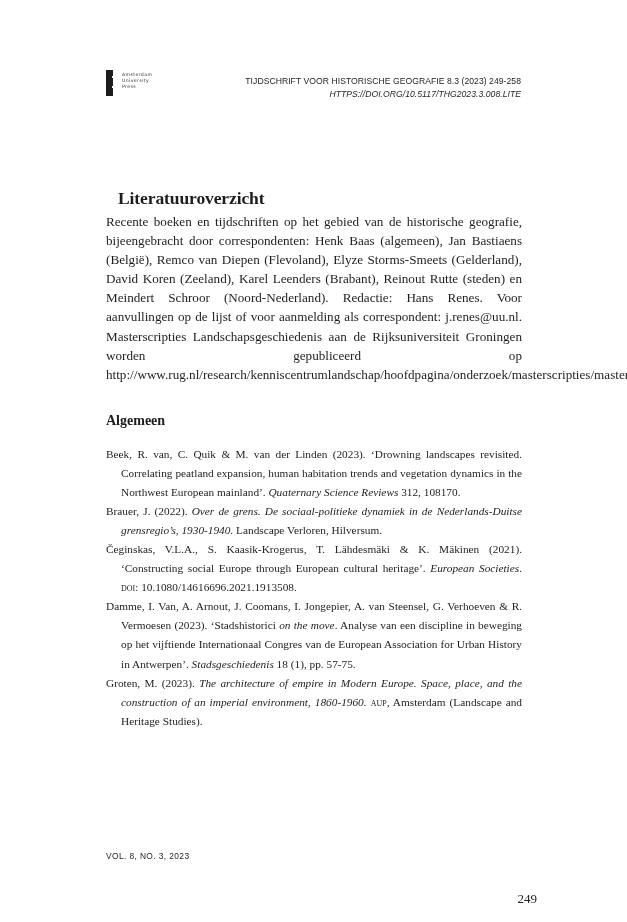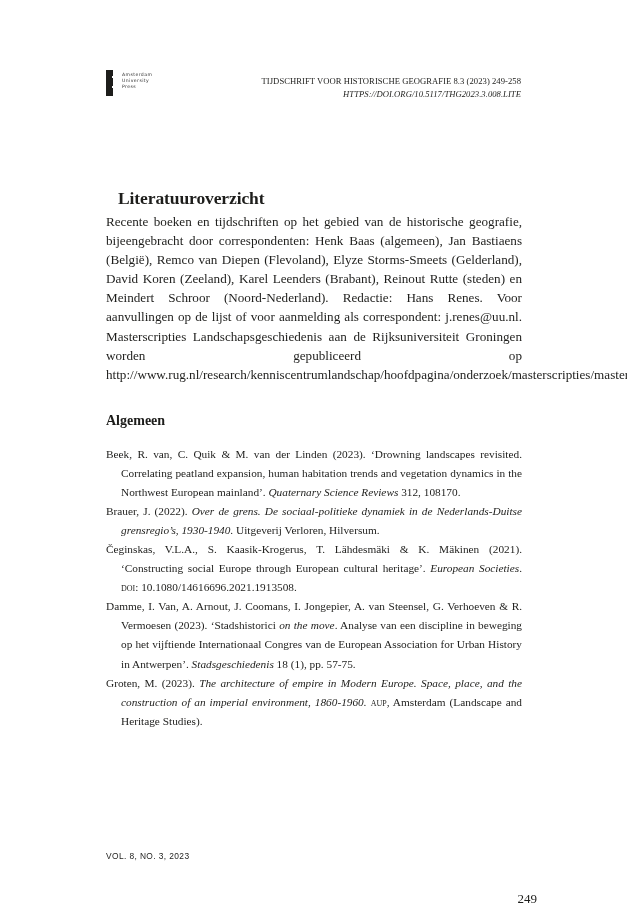--- a/index.html
+++ b/index.html
@@ -3,21 +3,21 @@
   <meta charset="utf-8">
   <style>
     html, body { margin: 0; padding: 0; background: #ffffff; }
     body { width: 627px; height: 922px; position: relative; overflow: hidden; color: #1d1d1b; font-family: "Liberation Serif", "DejaVu Serif", serif; }
     .logo { position: absolute; left: 106px; top: 70px; display: flex; align-items: flex-start; }
     .logo-mark { width: 7px; height: 26px; background: #1d1d1b; position: relative; }
     .logo-mark::before, .logo-mark::after { content: ""; position: absolute; right: -2px; width: 3px; height: 2px; background: #fff; }
     .logo-mark::before { top: 6px; }
     .logo-mark::after { top: 16px; }
     .logo-text { margin-left: 9px; font-family: "DejaVu Sans", sans-serif; font-size: 4.6px; line-height: 6.2px; letter-spacing: 0.4px; color: #333; margin-top: 2px; }
-    .header-right { position: absolute; right: 106px; top: 75px; text-align: right; font-family: Liberation Serif, serif; font-size: 8.6px; line-height: 13px; color: #1d1d1b; letter-spacing: 0.05px; }
+    .header-right { position: absolute; right: 106px; top: 75px; text-align: right; font-family: Liberation Sans, sans-serif; font-size: 8.6px; line-height: 13px; color: #1d1d1b; letter-spacing: 0.05px; }
     .header-right .doi { font-style: italic; }
     h1 { position: absolute; left: 106px; top: 176px; margin: 12px; font-size: 17.5px; font-weight: bold; letter-spacing: -0.1px; }
     .intro { position: absolute; left: 106px; top: 212px; width: 416px; margin: 0; font-size: 13.15px; line-height: 19.1px; text-align: justify; }
     h2 { position: absolute; left: 106px; top: 413px; margin: 0; font-size: 14px; font-weight: bold; }
     .bib { position: absolute; left: 106px; top: 445px; width: 416px; margin: 0; padding: 0; list-style: none; }
     .bib li { font-size: 11.3px; line-height: 19.05px; padding-left: 15px; text-indent: -15px; text-align: justify; }
     .bib i { font-style: italic; }
     .sc { font-variant: small-caps; }
     .footer-left { position: absolute; left: 106px; top: 851px; font-family: "Liberation Sans", sans-serif; font-size: 8.4px; letter-spacing: 0.4px; }
     .footer-right { position: absolute; right: 90px; top: 847px; font-size: 13px; margin-top: 44px; }
@@ -40,20 +40,20 @@
 </div>
 
 <h1>Literatuuroverzicht</h1>
 
 <p class="intro">Recente boeken en tijdschriften op het gebied van de historische geografie, bijeengebracht door correspondenten: Henk Baas (algemeen), Jan Bastiaens (België), Remco van Diepen (Flevoland), Elyze Storms-Smeets (Gelderland), David Koren (Zeeland), Karel Leenders (Brabant), Reinout Rutte (steden) en Meindert Schroor (Noord-Nederland). Redactie: Hans Renes. Voor aanvullingen op de lijst of voor aanmelding als correspondent: j.renes@uu.nl. Masterscripties Landschapsgeschiedenis aan de Rijksuniversiteit Groningen worden gepubliceerd op http://www.rug.nl/research/kenniscentrumlandschap/hoofdpagina/onderzoek/masterscripties/masterscripties.</p>
 
 <h2>Algemeen</h2>
 
 <ul class="bib">
   <li><span>Beek, R. van, C. Quik &amp; M. van der Linden (2023). ‘Drowning landscapes revisited. Correlating peatland expansion, human habitation trends and vegetation dynamics in the Northwest European mainland’. </span><i>Quaternary Science Reviews</i><span> 312, 108170.</span></li>
-  <li><span>Brauer, J. (2022). </span><i>Over de grens. De sociaal-politieke dynamiek in de Nederlands-Duitse grensregio’s, 1930-1940.</i><span> Uitgeverij Verloren, Hilversum.</span></li>
+  <li><span>Brauer, J. (2022). </span><i>Over de grens. De sociaal-politieke dynamiek in de Nederlands-Duitse grensregio’s, 1930-1940.</i><span> Landscape Verloren, Hilversum.</span></li>
   <li><span>Čeginskas, V.L.A., S. Kaasik-Krogerus, T. Lähdesmäki &amp; K. Mäkinen (2021). ‘Constructing social Europe through European cultural heritage’. </span><i>European Societies</i><span>. </span><span class="sc">doi</span><span>: 10.1080/14616696.2021.1913508.</span></li>
   <li><span>Damme, I. Van, A. Arnout, J. Coomans, I. Jongepier, A. van Steensel, G. Verhoeven &amp; R. Vermoesen (2023). ‘Stadshistorici </span><i>on the move</i><span>. Analyse van een discipline in beweging op het vijftiende Internationaal Congres van de European Association for Urban History in Antwerpen’. </span><i>Stadsgeschiedenis</i><span> 18 (1), pp. 57-75.</span></li>
   <li><span>Groten, M. (2023). </span><i>The architecture of empire in Modern Europe. Space, place, and the construction of an imperial environment, 1860-1960.</i><span> </span><span class="sc">aup</span><span>, Amsterdam (Landscape and Heritage Studies).</span></li>
 </ul>
 
 <div class="footer-left">VOL. 8, NO. 3, 2023</div>
 <div class="footer-right">249</div>
 
 </body></html>

